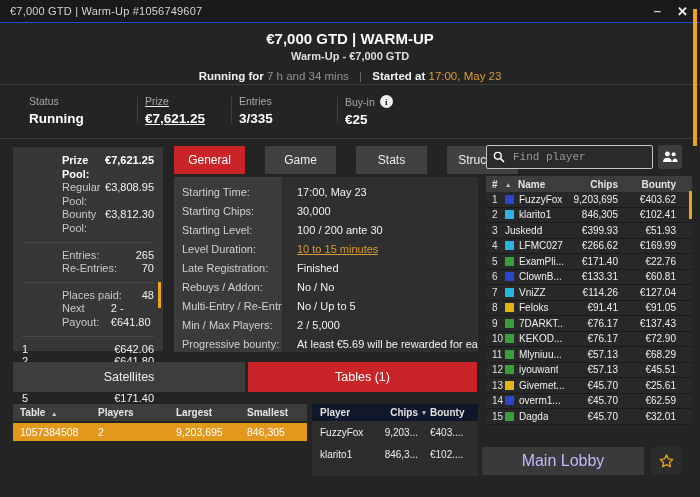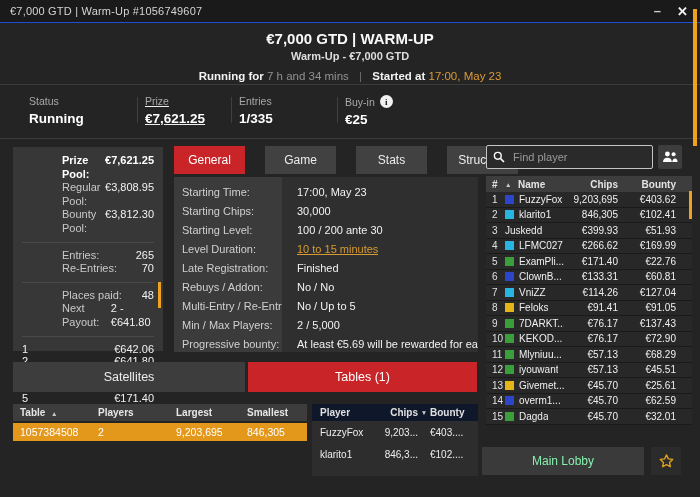--- a/index.html
+++ b/index.html
@@ -60,21 +60,21 @@
            white-space:nowrap;overflow:hidden;}
   .d-value{padding-left:15px;color:#f2f2f2;white-space:nowrap;overflow:hidden;}
   .d-value.link{color:#d79a33;text-decoration:underline;cursor:pointer;}
   .details-scroll{position:absolute;right:3px;top:9px;width:4px;height:137px;background:#efa21d;}
 
   
   .search-box{position:absolute;left:486px;top:145px;width:167px;height:24px;background:#2a2a2a;
               border:1px solid #c4c4c4;border-radius:2px;display:flex;align-items:center;
               box-sizing:border-box;padding:0 6px;gap:6px;}
   .search-input{flex:1;background:transparent;border:none;outline:none;color:#e8e8e8;
-                font-size:11px;font-family:Liberation Sans, sans-serif;min-width:0;}
+                font-size:11px;font-family:Liberation Mono, monospace;min-width:0;}
   .search-input::placeholder{color:#9a9a9a;}
   .people-btn{position:absolute;left:658px;top:145px;width:24px;height:24px;background:#3d3d3d;
               border-radius:2px;display:flex;align-items:center;justify-content:center;cursor:default;}
 
   .ptable{position:absolute;left:486px;top:176px;width:206px;}
   .pt-head{display:grid;grid-template-columns:13px 13px 1fr 54px 58px;height:16px;background:#3d3d3d;
            align-items:center;font-size:10px;color:#e3e3e3;font-weight:bold;
            padding:0 16px 0 6px;box-sizing:border-box;}
   .pt-head .num,.pt-row .num{text-align:right;}
   .sort-arrow{font-size:6.5px;color:#c9c9c9;}
@@ -102,21 +102,21 @@
 
   .mini{position:absolute;left:312px;top:404px;width:166px;height:72px;background:#2d2d2d;}
   .mini-head{height:17px;background:#0f172a;display:grid;grid-template-columns:1fr 44px 12px 40px;
              align-items:center;padding:0 8px;font-size:10px;font-weight:bold;color:#e0e0e0;}
   .mini-row{display:grid;grid-template-columns:1fr 44px 12px 40px;height:22px;align-items:center;
             padding:0 8px;font-size:10px;color:#ededed;cursor:default;}
   .mini .num{text-align:right;}
 
   
   .main-lobby{position:absolute;left:482px;top:447px;width:162px;height:28px;background:#3a3a3a;
-              color:#86efac;font-size:12px;display:flex;align-items:center;justify-content:center;
+              color:#c4b5fd;font-size:16px;display:flex;align-items:center;justify-content:center;
               cursor:default;}
   .star-btn{position:absolute;left:651px;top:447px;width:30px;height:28px;background:#2b2b2b;
             display:flex;align-items:center;justify-content:center;cursor:default;}
 </style>
 </head>
 <body>
 
 <div class="window">
 
   <div class="titlebar">
@@ -145,21 +145,21 @@
     <div class="stat-value">Running</div>
   </div>
   <div class="stat-sep" style="left:137px;"></div>
   <div class="stat" style="left:145px;text-decoration:underline;">
     <div class="stat-label">Prize</div>
     <div class="stat-value">€7,621.25</div>
   </div>
   <div class="stat-sep" style="left:231px;"></div>
   <div class="stat" style="left:239px;">
     <div class="stat-label">Entries</div>
-    <div class="stat-value">1/335</div>
+    <div class="stat-value">3/335</div>
   </div>
   <div class="stat-sep" style="left:337px;"></div>
   <div class="stat" style="left:345px;">
     <div class="stat-label">
       <span>Buy-in</span>
       <span class="info-icon">i</span>
     </div>
     <div class="stat-value">€25</div>
   </div>
   <div class="hr" style="top:138px;"></div>

